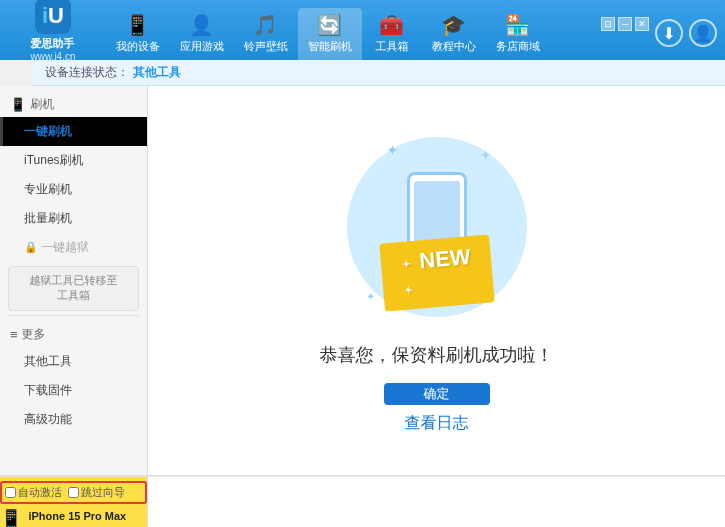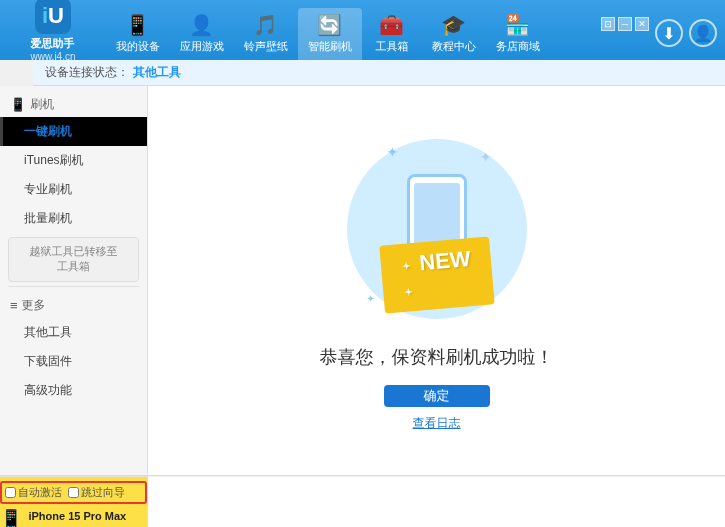--- a/index.html
+++ b/index.html
@@ -241,23 +241,22 @@
       color: white;
       border: none;
       border-radius: 4px;
       padding: 2px 40px;
       font-size: 13px;
       cursor: pointer;
       margin-bottom: 8px;
     }
     .log-link {
       color: #1976d2;
-      font-size: 12px;
+      font-size: 16px;
       cursor: pointer;
-      text-decoration: underline;
     }
     .device-info {
       display: flex;
       align-items: flex-start;
       gap: 6px;
     }
     .device-icon { font-size: 18px; color: #555; }
     .device-details { font-size: 11px; color: #444; line-height: 1.5; }
     .device-name { font-weight: bold; color: #222; }
 
@@ -374,20 +373,24 @@
     <div class="sidebar-item">
       <span>iTunes刷机</span>
     </div>
     <div class="sidebar-item">
       <span>专业刷机</span>
     </div>
     <div class="sidebar-item">
       <span>批量刷机</span>
     </div>
 
+    <div class="sidebar-item disabled">
+      <span style="font-size:11px; color:#bbb;">🔒</span>
+      <span>一键越狱</span>
+    </div>
 
     <div class="sidebar-notice">
       <span style="white-space:pre-line;">越狱工具已转移至
 工具箱</span>
     </div>
 
     <div class="sidebar-divider"></div>
 
     <div class="sidebar-section-header">
       <span class="sidebar-section-icon">≡</span>

